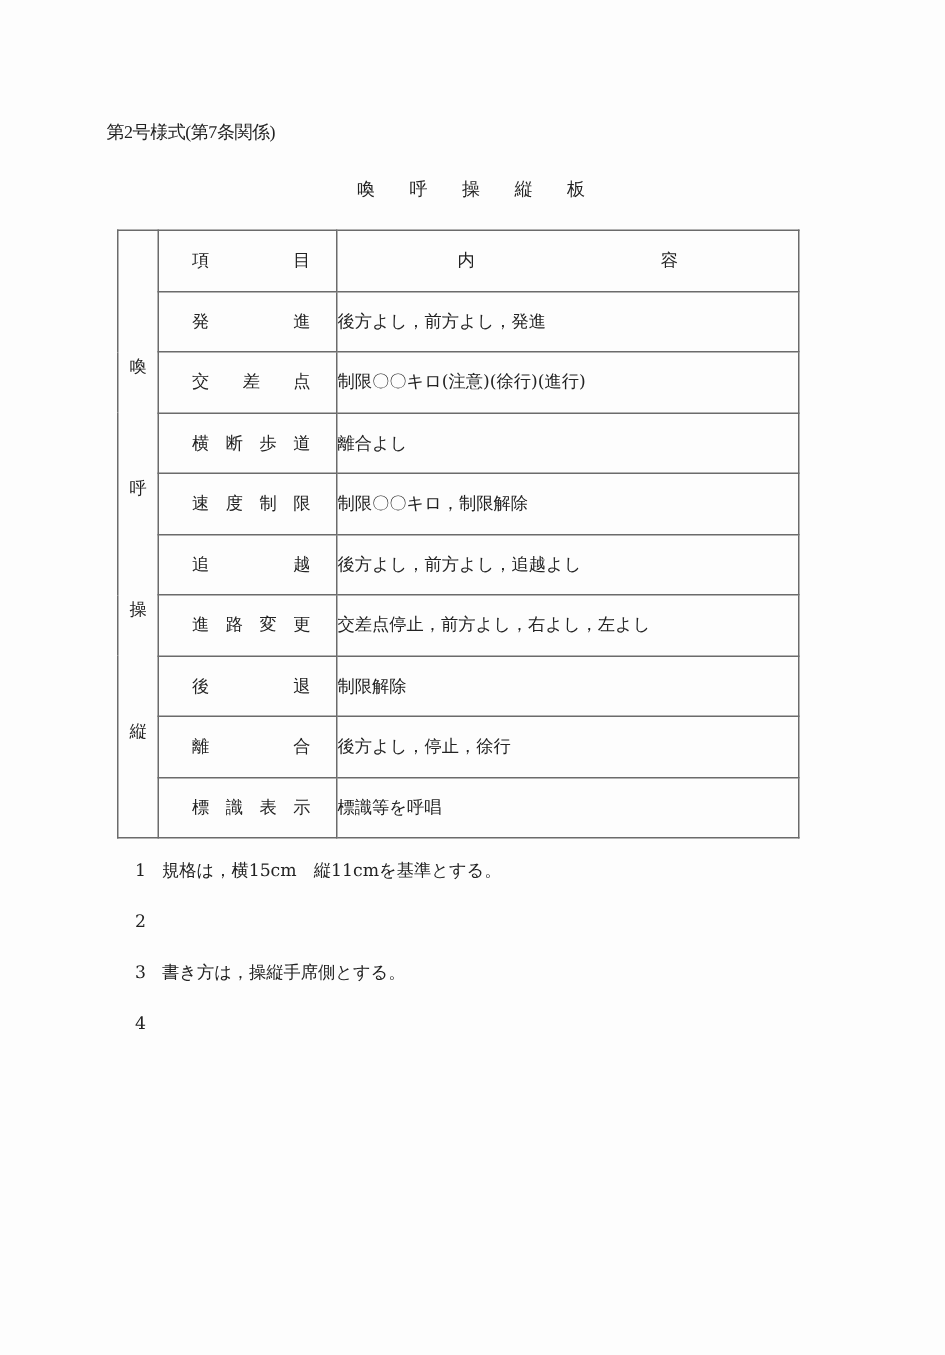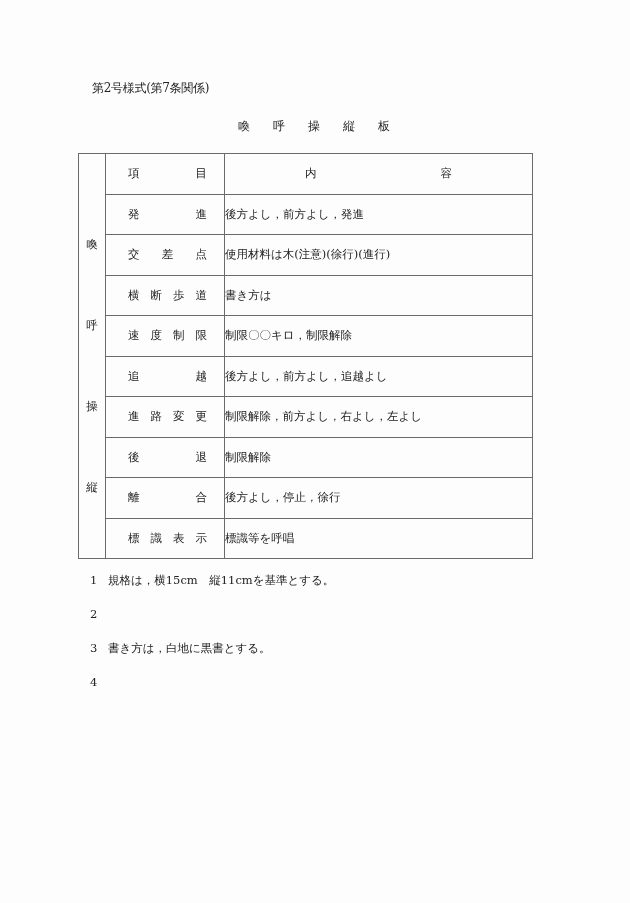--- a/index.html
+++ b/index.html
@@ -1,20 +1,20 @@
 <!DOCTYPE html>
 <html><head>
 <meta charset="utf-8">
 <style>
   html, body { margin: 0; padding: 0; }
   body {
     width: 630px; height: 903px; background: #fdfdfd; position: relative;
     font-family: "DejaVu Serif", "Liberation Serif", serif; color: #222; overflow: hidden;
   }
-  .form-number { position: absolute; left: 92px; top: 80px; font-size: 12px; letter-spacing: -0.3px; }
+  .form-number { position: absolute; left: 71px; top: 80px; font-size: 12px; letter-spacing: -0.3px; font-family: Liberation Serif, serif; }
   .doc-title { position: absolute; left: 238px; top: 118px; font-size: 12px; display: flex; gap: 0; }
   .doc-title span { display: inline-block; width: 35px; }
   table.main {
     position: absolute; left: 78px; top: 153px; width: 455px;
     border-collapse: collapse; font-size: 11.5px;
   }
   table.main td { border: 1px solid #6b6b6b; height: 39.5px; padding: 0; vertical-align: middle; }
   td.side { width: 26px; text-align: center; position: relative; }
   .side-inner { display: flex; flex-direction: column; justify-content: space-around; align-items: center; height: 100%; position: absolute; top: 0; left: 0; right: 0; padding: 50px 0 30px; box-sizing: border-box; }
   td.item { width: 118px; }
@@ -72,32 +72,32 @@
     <td class="content">後方よし，前方よし，発進</td>
   </tr>
   <tr>
     <td class="item">
           <div class="item-text">
       <span>交</span>
       <span>差</span>
       <span>点</span>
     </div>
         </td>
-    <td class="content">使用材料は木(注意)(徐行)(進行)</td>
+    <td class="content">制限〇〇キロ(注意)(徐行)(進行)</td>
   </tr>
   <tr>
     <td class="item">
           <div class="item-text">
       <span>横</span>
       <span>断</span>
       <span>歩</span>
       <span>道</span>
     </div>
         </td>
-    <td class="content">書き方は</td>
+    <td class="content">離合よし</td>
   </tr>
   <tr>
     <td class="item">
           <div class="item-text">
       <span>速</span>
       <span>度</span>
       <span>制</span>
       <span>限</span>
     </div>
         </td>
@@ -114,21 +114,21 @@
   </tr>
   <tr>
     <td class="item">
           <div class="item-text">
       <span>進</span>
       <span>路</span>
       <span>変</span>
       <span>更</span>
     </div>
         </td>
-    <td class="content">制限解除，前方よし，右よし，左よし</td>
+    <td class="content">交差点停止，前方よし，右よし，左よし</td>
   </tr>
   <tr>
     <td class="item">
           <div class="item-text">
       <span>後</span>
       <span>退</span>
     </div>
         </td>
     <td class="content">制限解除</td>
   </tr>
@@ -158,18 +158,18 @@
 <div class="notes">
   <div class="note">
     <span class="num">1</span>
     <span>規格は，横15cm　縦11cmを基準とする。</span>
   </div>
   <div class="note">
     <span class="num">2</span>
   </div>
   <div class="note">
     <span class="num">3</span>
-    <span>書き方は，白地に黒書とする。</span>
+    <span>書き方は，操縦手席側とする。</span>
   </div>
   <div class="note">
     <span class="num">4</span>
   </div>
 </div>
 
 </body></html>

